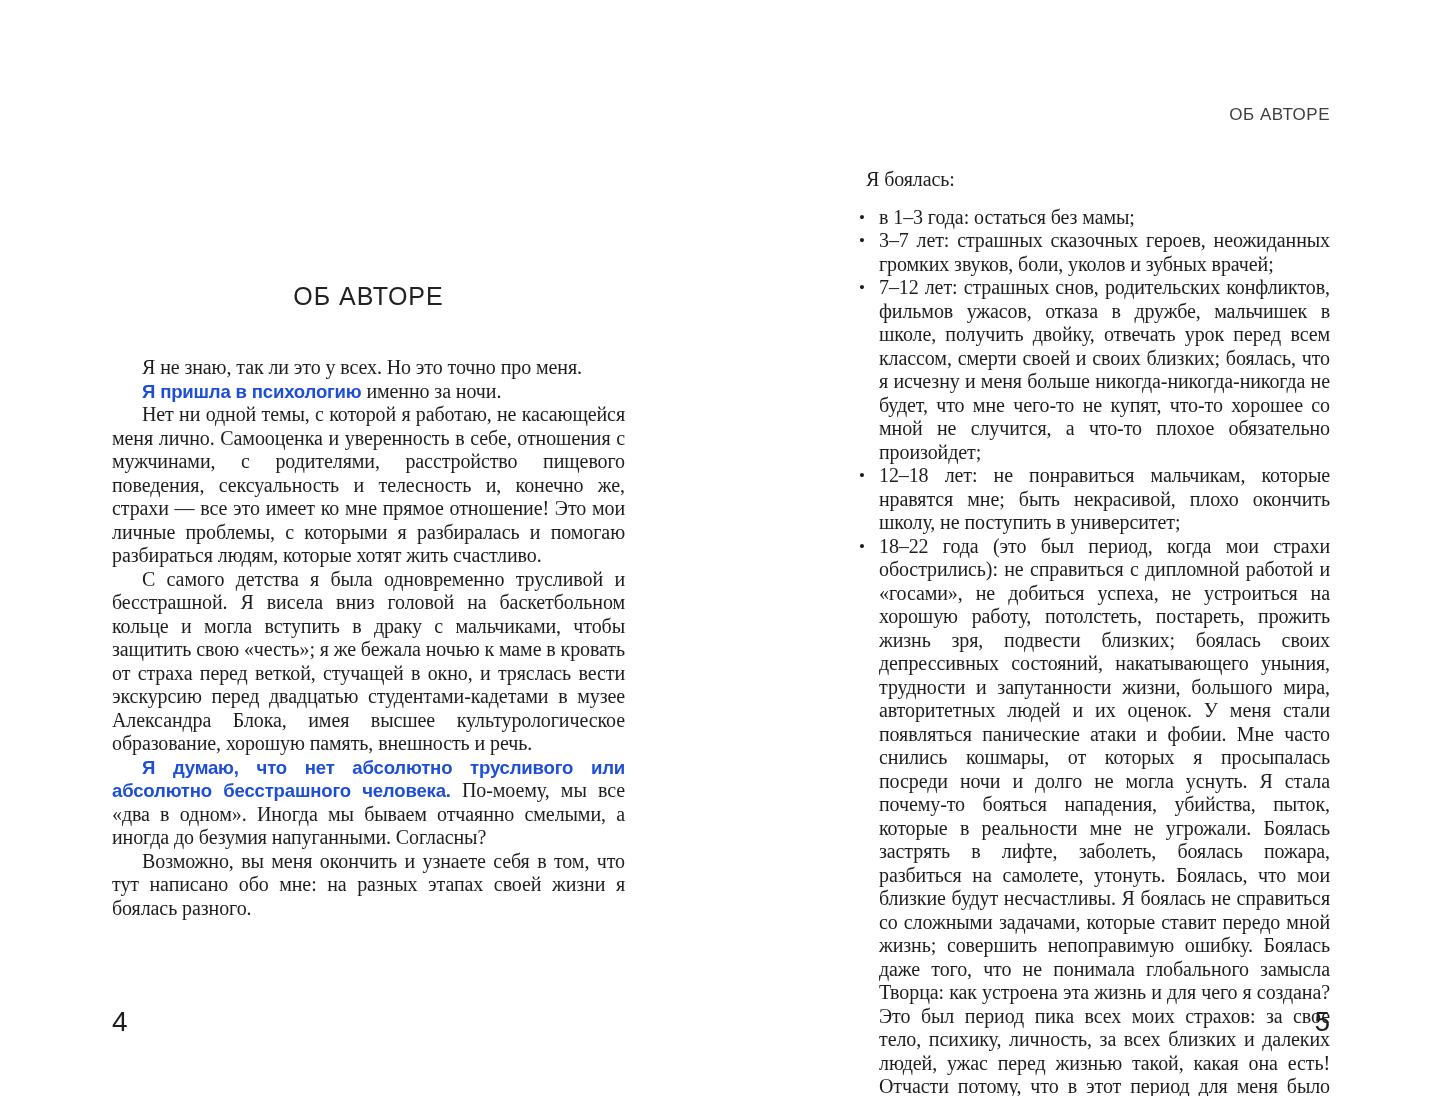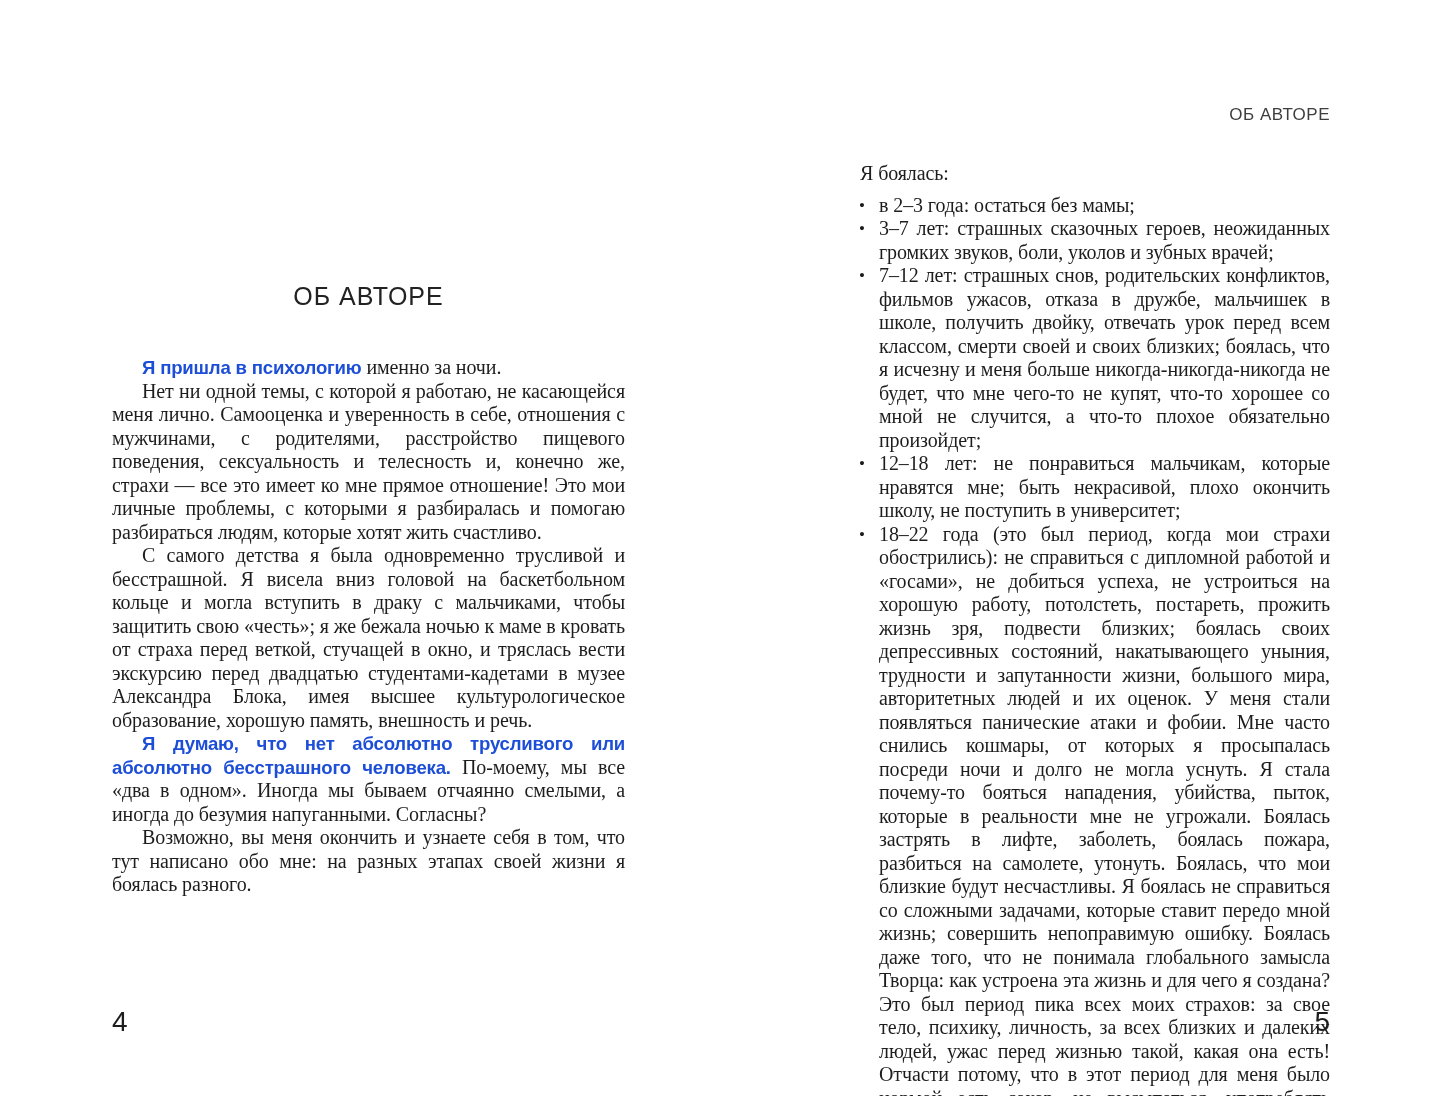--- a/index.html
+++ b/index.html
@@ -47,21 +47,21 @@
     line-height: 23.5px;
     text-align: justify;
     letter-spacing: -0.1px;
     hyphens: auto;
     -webkit-hyphens: auto;
   }
   .left-body  { top: 342px; }
   .right-body { top: 140px; }
 
   p.para { margin: 0; text-indent: 30px; }
-  p.intro { margin: 8px; text-indent: 0; }
+  p.intro { margin: 14px; text-indent: 0; }
 
   .b {
     font-family: "Liberation Sans", sans-serif;
     font-weight: 700;
     font-size: 0.93em;
     letter-spacing: -0.2px;
     color: #1d4ed8;
   }
 
   .bullet-item { position: relative; padding-left: 27px; }
@@ -88,39 +88,40 @@
 </style>
 </head>
 <body>
 
 <div class="spread">
 
   <section class="page page-left">
     <h1 class="chapter-heading">ОБ АВТОРЕ</h1>
 
     <div class="body-copy left-body">
+      <p class="para"><span>Я не знаю, так ли это у всех. Но это точно про меня.</span></p>
       <p class="para"><span class="b">Я пришла в психологию</span><span> именно за ночи.</span></p>
       <p class="para"><span>Нет ни одной темы, с которой я работаю, не касающейся меня лично. Самооценка и уверенность в себе, отношения с мужчинами, с родителями, расстройство пищевого поведения, сексуальность и телесность и, конечно же, страхи — все это имеет ко мне прямое отношение! Это мои личные проблемы, с которыми я разбиралась и помогаю разбираться людям, которые хотят жить счастливо.</span></p>
       <p class="para"><span>С самого детства я была одновременно трусливой и бесстрашной. Я висела вниз головой на баскетбольном кольце и могла вступить в драку с мальчиками, чтобы защитить свою «честь»; я же бежала ночью к маме в кровать от страха перед веткой, стучащей в окно, и тряслась вести экскурсию перед двадцатью студентами-кадетами в музее Александра Блока, имея высшее культурологическое образование, хорошую память, внешность и речь.</span></p>
       <p class="para"><span class="b">Я думаю, что нет абсолютно трусливого или абсолютно бесстрашного человека.</span><span> По-моему, мы все «два в одном». Иногда мы бываем отчаянно смелыми, а иногда до безумия напуганными. Согласны?</span></p>
       <p class="para"><span>Возможно, вы меня окончить и узнаете себя в том, что тут написано обо мне: на разных этапах своей жизни я боялась разного.</span></p>
     </div>
 
     <div class="page-num page-num-left">4</div>
   </section>
 
   <section class="page page-right">
     <div class="running-header">ОБ АВТОРЕ</div>
 
     <div class="body-copy right-body">
       <p class="intro">Я боялась:</p>
 
       <div class="bullet-item">
         <span class="bullet-marker">•</span>
-        <span class="bullet-text">в 2–3 года: остаться без мамы;</span>
+        <span class="bullet-text">в 1–3 года: остаться без мамы;</span>
       </div>
       <div class="bullet-item">
         <span class="bullet-marker">•</span>
         <span class="bullet-text">3–7 лет: страшных сказочных героев, неожиданных громких звуков, боли, уколов и зубных врачей;</span>
       </div>
       <div class="bullet-item">
         <span class="bullet-marker">•</span>
         <span class="bullet-text">7–12 лет: страшных снов, родительских конфликтов, фильмов ужасов, отказа в дружбе, мальчишек в школе, получить двойку, отвечать урок перед всем классом, смерти своей и своих близких; боялась, что я исчезну и меня больше никогда-никогда-никогда не будет, что мне чего-то не купят, что-то хорошее со мной не случится, а что-то плохое обязательно произойдет;</span>
       </div>
       <div class="bullet-item">

